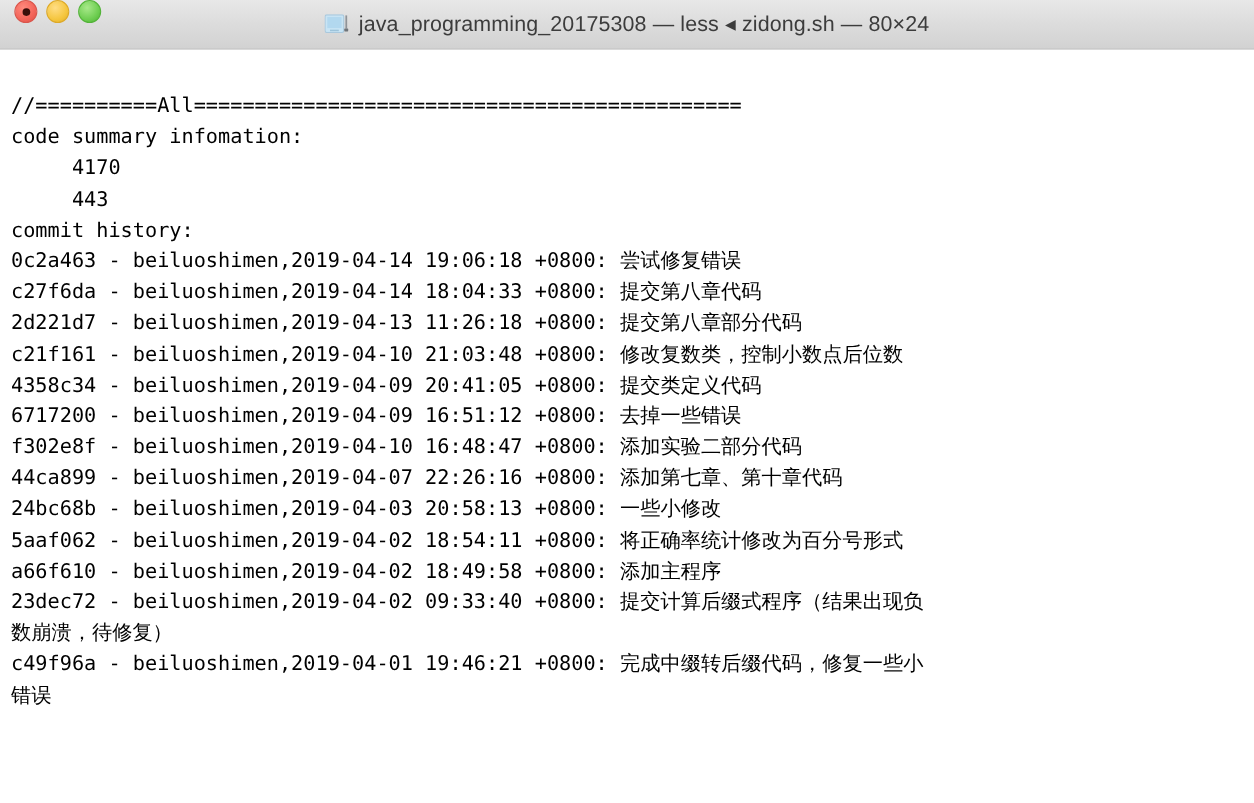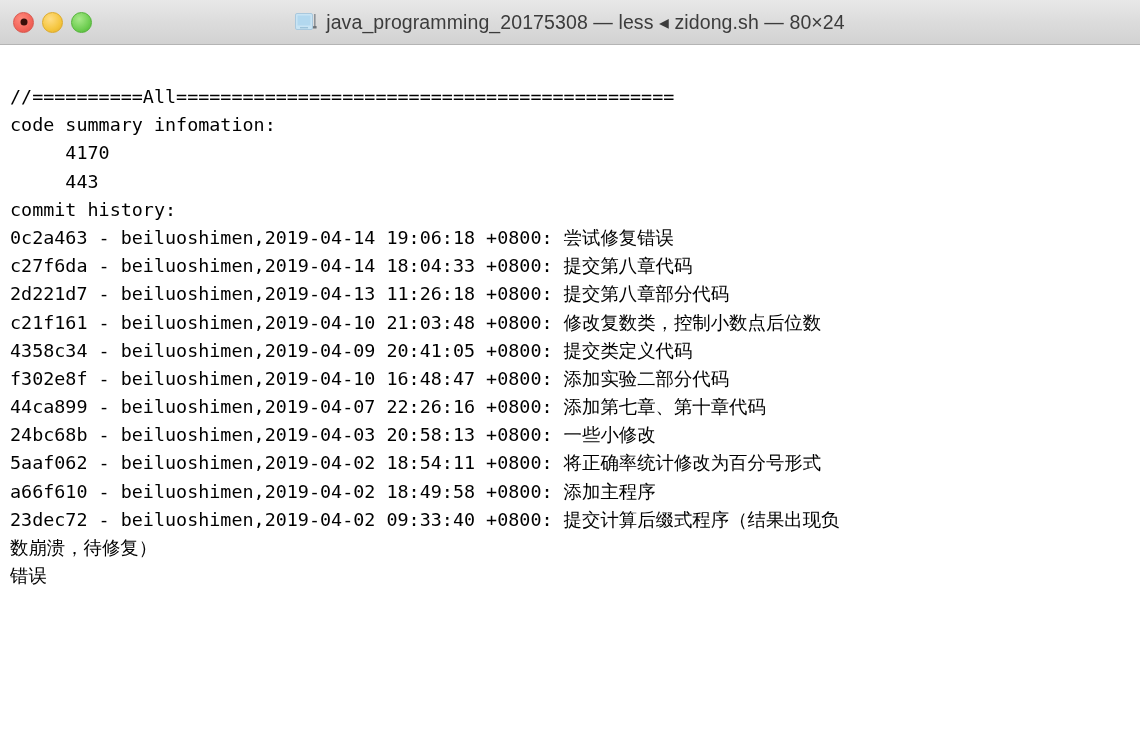--- a/index.html
+++ b/index.html
@@ -23,21 +23,21 @@
     position: relative;
   }
 
   
   .titlebar {
     height: 44px;
     flex: 0 0 44px;
     background: linear-gradient(to bottom, #e8e8e8 0%, #dcdcdc 50%, #d2d2d2 100%);
     border-bottom: 1px solid #b4b4b4;
     display: flex;
-    align-items: center;
+    align-items: flex-start;
     position: relative;
     user-select: none;
   }
 
   .traffic-lights {
     display: flex;
     align-items: center;
     gap: 8px;
     padding-left: 13px;
   }
@@ -144,23 +144,25 @@
     <div class="term-line">//==========All=============================================</div>
     <div class="term-line">code summary infomation:</div>
     <div class="term-line">     4170</div>
     <div class="term-line">     443</div>
     <div class="term-line">commit history:</div>
     <div class="term-line">0c2a463 - beiluoshimen,2019-04-14 19:06:18 +0800: 尝试修复错误</div>
     <div class="term-line">c27f6da - beiluoshimen,2019-04-14 18:04:33 +0800: 提交第八章代码</div>
     <div class="term-line">2d221d7 - beiluoshimen,2019-04-13 11:26:18 +0800: 提交第八章部分代码</div>
     <div class="term-line">c21f161 - beiluoshimen,2019-04-10 21:03:48 +0800: 修改复数类，控制小数点后位数</div>
     <div class="term-line">4358c34 - beiluoshimen,2019-04-09 20:41:05 +0800: 提交类定义代码</div>
+    <div class="term-line">6717200 - beiluoshimen,2019-04-09 16:51:12 +0800: 去掉一些错误</div>
     <div class="term-line">f302e8f - beiluoshimen,2019-04-10 16:48:47 +0800: 添加实验二部分代码</div>
     <div class="term-line">44ca899 - beiluoshimen,2019-04-07 22:26:16 +0800: 添加第七章、第十章代码</div>
     <div class="term-line">24bc68b - beiluoshimen,2019-04-03 20:58:13 +0800: 一些小修改</div>
     <div class="term-line">5aaf062 - beiluoshimen,2019-04-02 18:54:11 +0800: 将正确率统计修改为百分号形式</div>
     <div class="term-line">a66f610 - beiluoshimen,2019-04-02 18:49:58 +0800: 添加主程序</div>
     <div class="term-line">23dec72 - beiluoshimen,2019-04-02 09:33:40 +0800: 提交计算后缀式程序（结果出现负</div>
     <div class="term-line">数崩溃，待修复）</div>
+    <div class="term-line">c49f96a - beiluoshimen,2019-04-01 19:46:21 +0800: 完成中缀转后缀代码，修复一些小</div>
     <div class="term-line">错误</div>
   </div>
 
 </div>
 
 </body></html>

